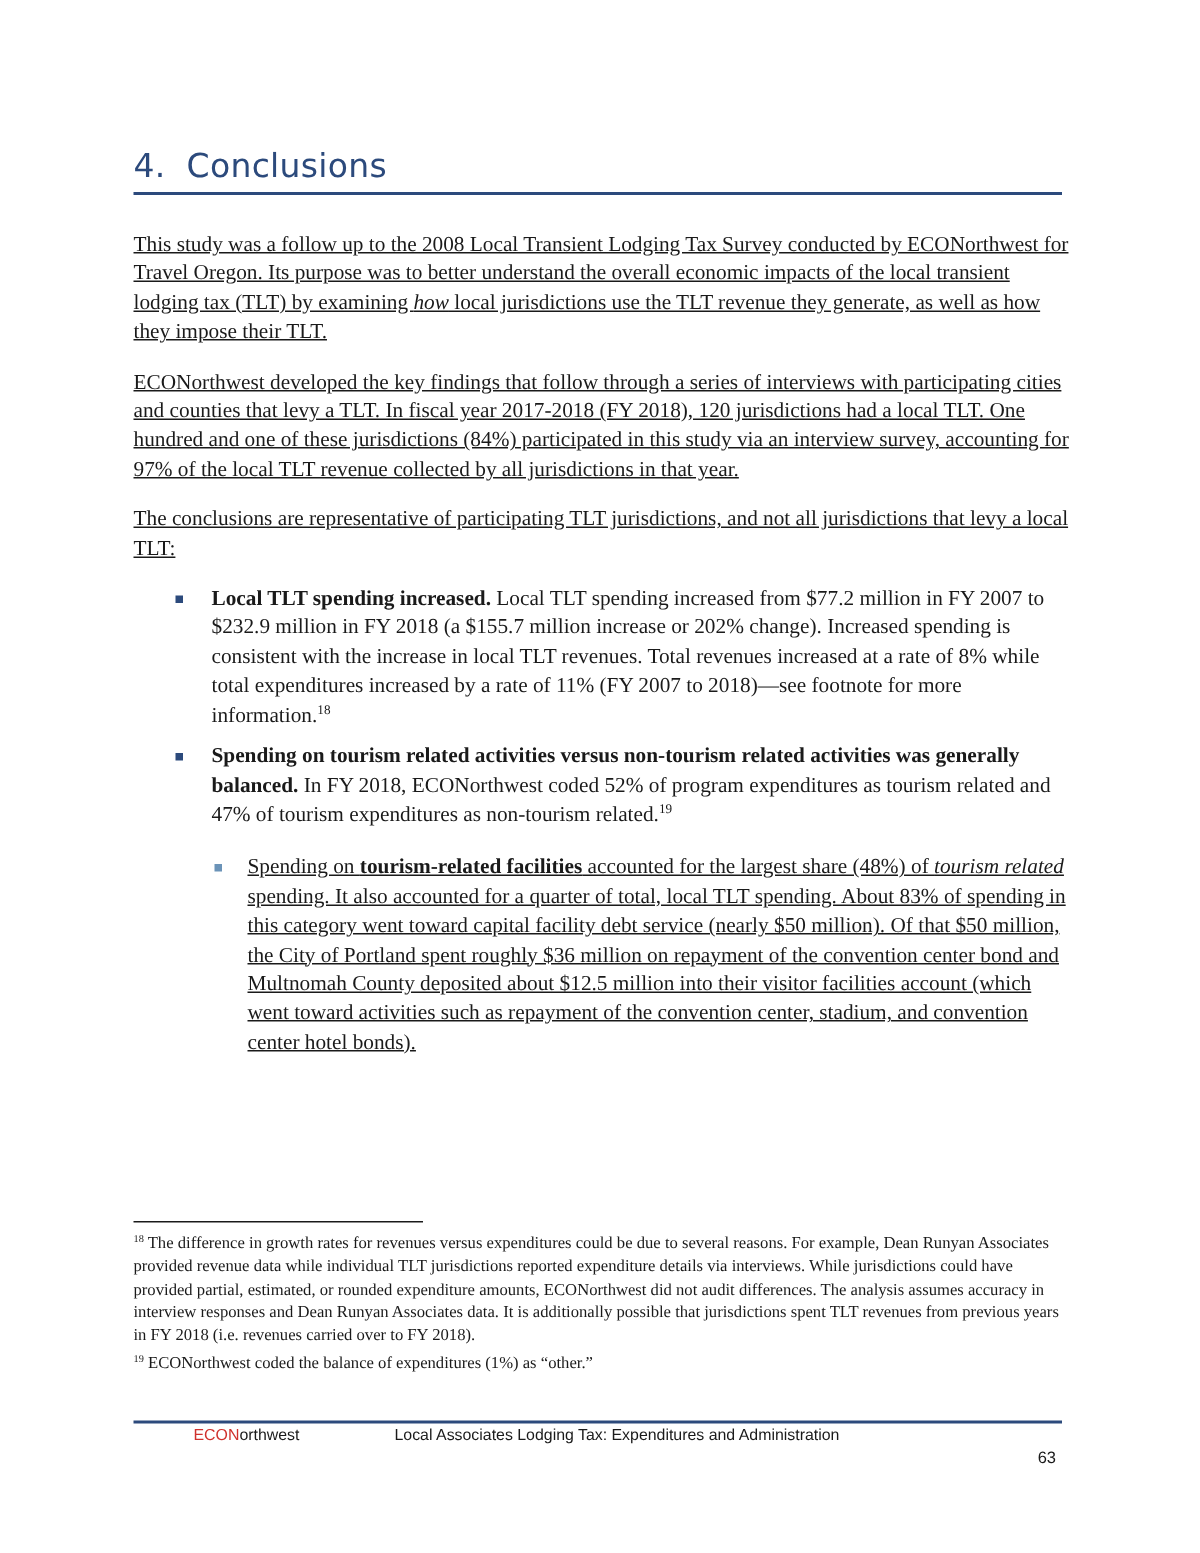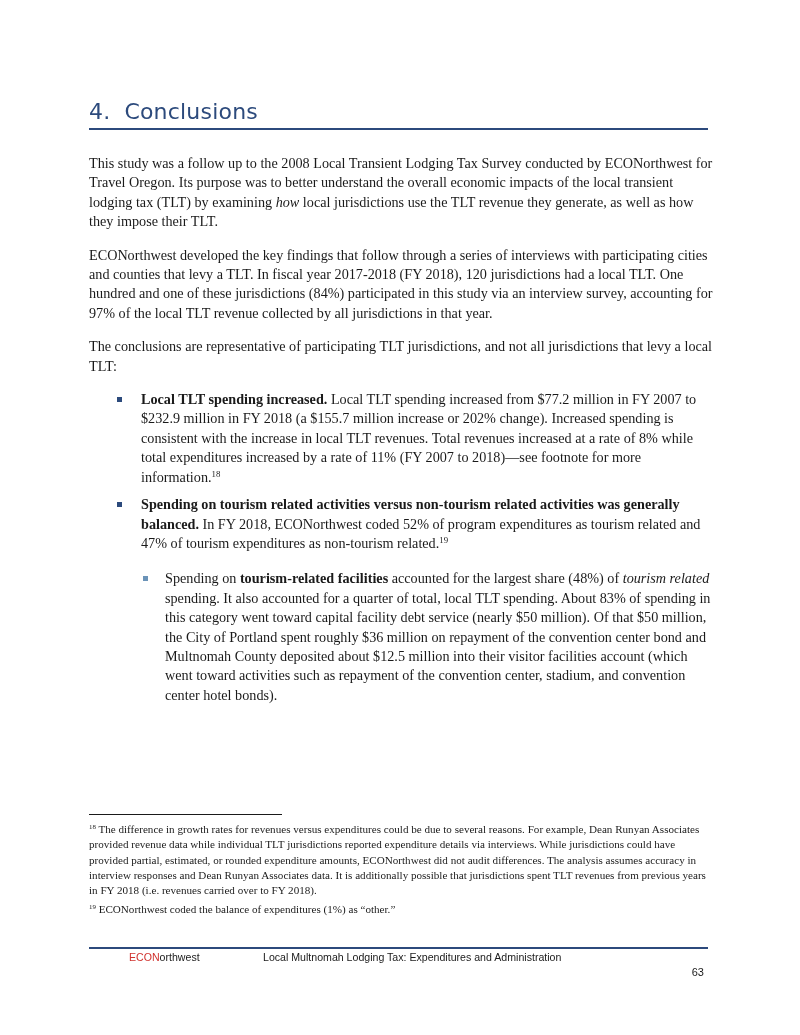--- a/index.html
+++ b/index.html
@@ -7,27 +7,27 @@
          font-family: "Liberation Serif", "DejaVu Serif", serif; color: #1a1a1a; }
   .page { position: absolute; left: 0; top: 0; width: 800px; height: 1035px; }
 
   .heading { position: absolute; left: 89px; top: 94px; width: 619px;
              font-family: "DejaVu Sans", "Liberation Sans", sans-serif;
              font-size: 22px; color: #2c4a7c; letter-spacing: 0.2px; line-height: 36px; }
   .heading .num { margin-right: 14px; }
   .heading-rule { position: absolute; left: 89px; top: 128px; width: 619px; height: 2px; background: #2c4a7c; }
 
   .body { position: absolute; left: 89px; top: 154px; width: 625px; font-size: 14.2px; line-height: 19.4px; }
-  .body p { margin: 0 0 14px 0; }
+  .body p { margin: 0 0 14px 0; text-decoration: underline; }
 
   ul.lvl1 { list-style: none; margin: 0; padding: 0 0 0 52px; }
   ul.lvl1 > li { position: relative; margin: 0 0 8px 0; }
   ul.lvl1 > li > .bullet { position: absolute; left: -24px; top: 7px; width: 5px; height: 5px; background: #2c4a7c; }
   ul.lvl2 { list-style: none; margin: 8px 0 0 0; padding: 0 0 0 24px; }
-  ul.lvl2 > li { position: relative; margin: 16px 0 8px 0; }
+  ul.lvl2 > li { position: relative; margin: 16px 0 8px 0; text-decoration: underline; }
   ul.lvl2 > li > .bullet { position: absolute; left: -22px; top: 7px; width: 5px; height: 5px; background: #6b93b8; }
 
   .fn-rule { position: absolute; left: 89px; top: 814px; width: 193px; height: 1px; background: #1a1a1a; }
   .footnotes { position: absolute; left: 89px; top: 822px; width: 625px; font-size: 11.1px; line-height: 15.3px; }
   .footnotes p { margin: 0 0 4px 0; }
   sup { font-size: 0.62em; line-height: 0; vertical-align: 0.6em; }
 
   .footer-rule { position: absolute; left: 89px; top: 947px; width: 619px; height: 2px; background: #2c4a7c; }
   .footer { position: absolute; left: 89px; top: 951px; width: 619px; height: 16px;
             font-family: "Liberation Sans", "DejaVu Sans", sans-serif; font-size: 10.6px; color: #1a1a1a; }
@@ -70,16 +70,16 @@
 
   <div class="fn-rule"></div>
   <div class="footnotes">
     <p><sup>18</sup> <span>The difference in growth rates for revenues versus expenditures could be due to several reasons. For example, Dean Runyan Associates provided revenue data while individual TLT jurisdictions reported expenditure details via interviews. While jurisdictions could have provided partial, estimated, or rounded expenditure amounts, ECONorthwest did not audit differences. The analysis assumes accuracy in interview responses and Dean Runyan Associates data. It is additionally possible that jurisdictions spent TLT revenues from previous years in FY 2018 (i.e. revenues carried over to FY 2018).</span></p>
     <p><sup>19</sup> <span>ECONorthwest coded the balance of expenditures (1%) as “other.”</span></p>
   </div>
 
   <div class="footer-rule"></div>
   <div class="footer">
     <span class="brand"><span class="econ">ECON</span><span>orthwest</span></span>
-    <span class="title">Local Multnomah Lodging Tax: Expenditures and Administration</span>
+    <span class="title">Local Associates Lodging Tax: Expenditures and Administration</span>
     <span class="pnum">63</span>
   </div>
 </div>
 
 </body></html>

